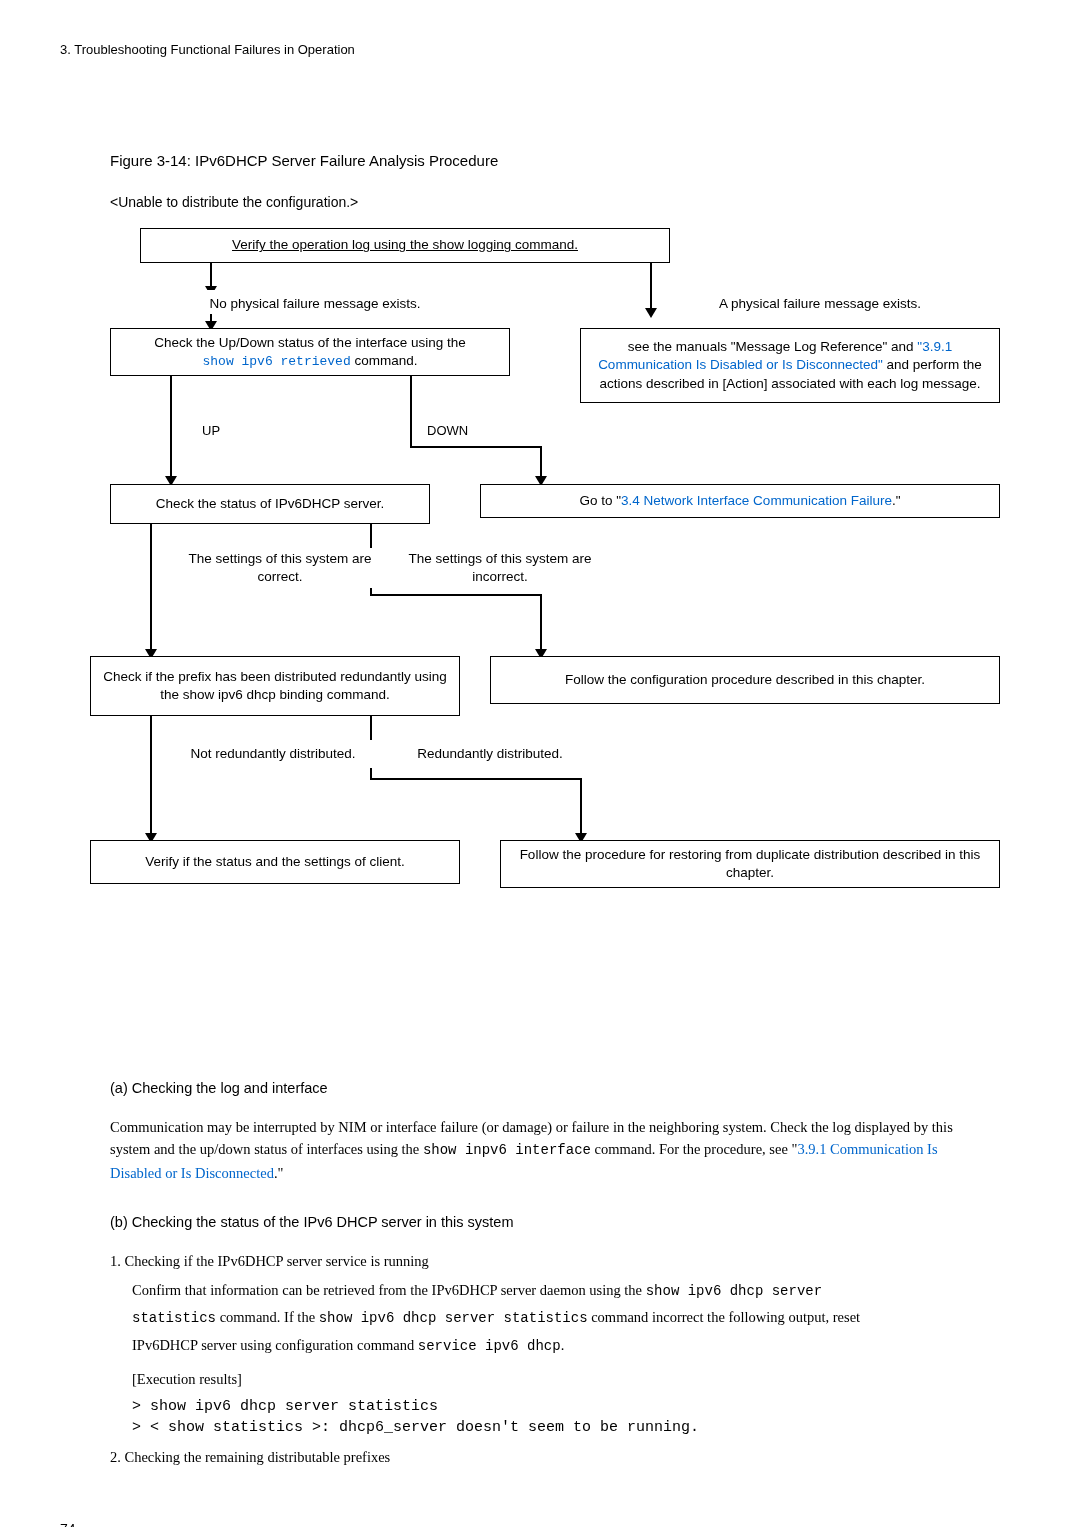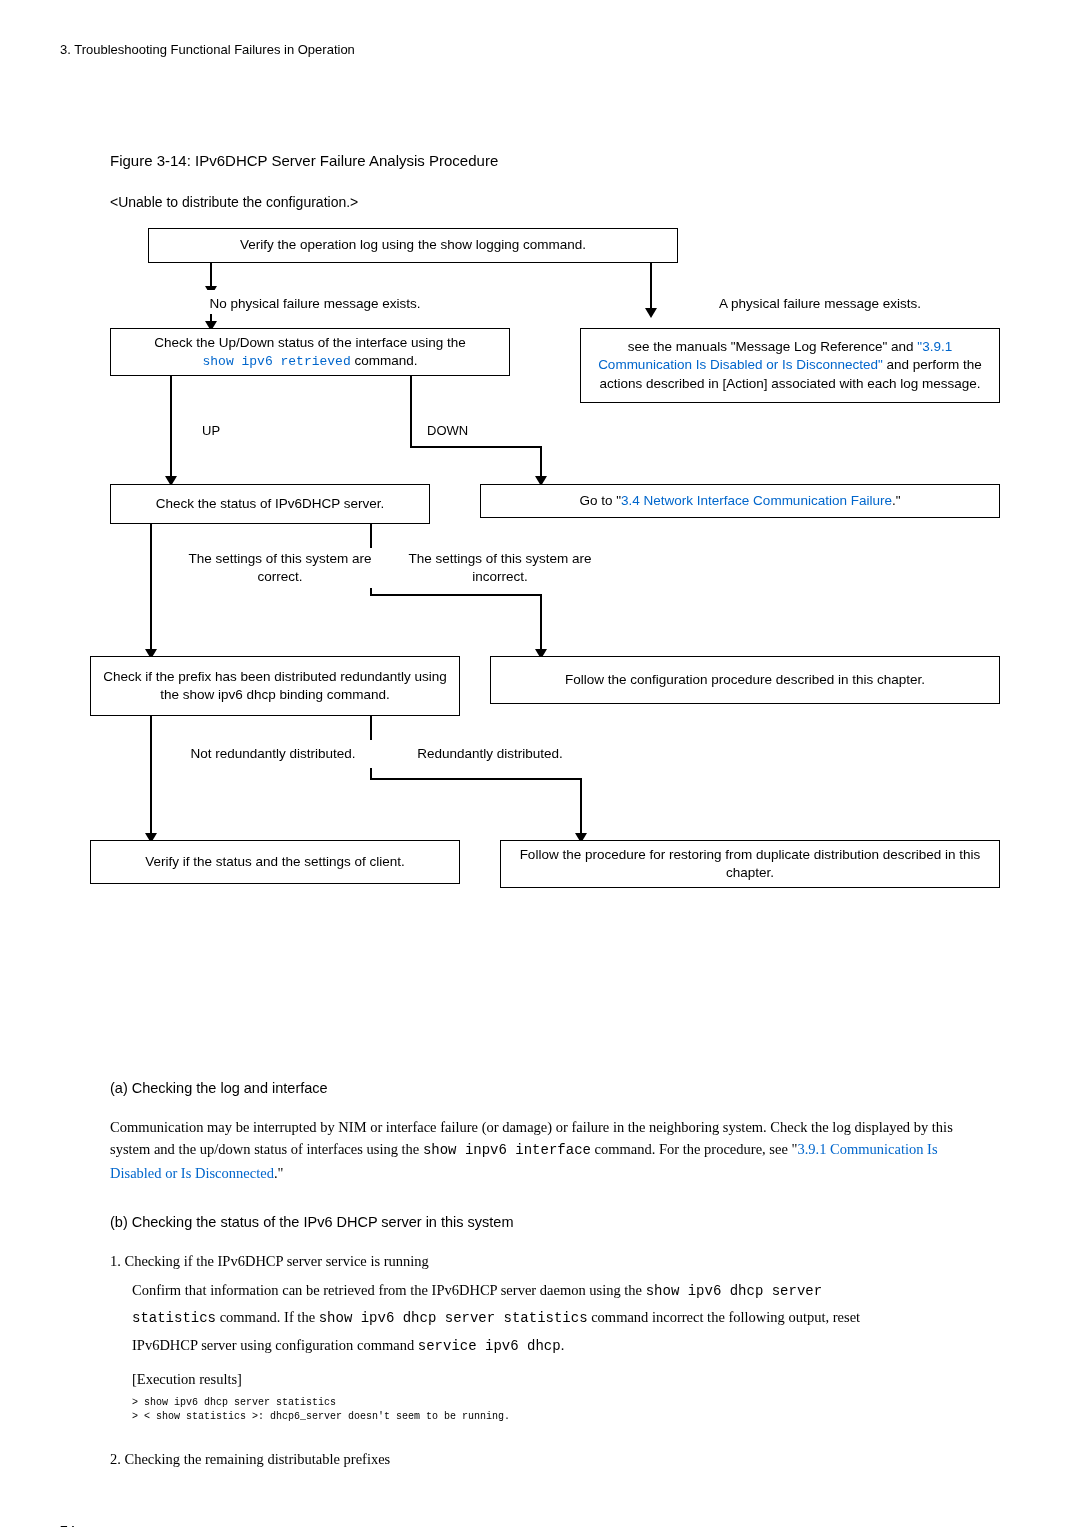--- a/index.html
+++ b/index.html
@@ -46,40 +46,40 @@
       border-top: 10px solid #000;
     }
     .label { position: absolute; font-size: 13px; background: #fff; padding: 0 2px; }
     .section-heading { font-size: 14.5px; margin: 28px 0 16px 50px; }
     .body-text { font-size: 14.5px; font-family: Georgia, 'Times New Roman', serif; margin: 0 50px 10px 50px; line-height: 1.55; }
     .code-inline { font-family: "Courier New", monospace; font-size: 14px; }
     .list-item { font-size: 14.5px; font-family: Georgia, 'Times New Roman', serif; margin: 8px 50px 6px 50px; line-height: 1.55; }
     .list-body { margin-left: 72px; margin-right: 50px; font-size: 14.5px; font-family: Georgia, 'Times New Roman', serif; line-height: 1.55; margin-bottom: 4px;}
     .code-block {
       font-family: "Courier New", monospace;
-      font-size: 10px;
+      font-size: 15px;
       margin-left: 72px;
       margin-top: 6px;
-      margin-bottom: 24px;
+      margin-bottom: 8px;
       line-height: 1.4;
       white-space: pre;
     }
     .page-num { font-size: 14px; margin-top: 50px; }
   </style>
 </head>
 <body>
 
 <div class="header-text">3.  Troubleshooting Functional Failures in Operation</div>
 
 <div class="figure-title">Figure 3-14: IPv6DHCP Server Failure Analysis Procedure</div>
 <div class="subtitle">&lt;Unable to distribute the configuration.&gt;</div>
 
 <div class="flowchart">
 
-  <div class="box" style="left:88px; top:0; width:530px; height:35px;">Verify the operation log using the show logging command.</div>
+  <div class="box" style="left:80px; top:0; width:530px; height:35px;text-decoration:underline;">Verify the operation log using the show logging command.</div>
 
   <div class="arrow-line" style="left:150px; top:35px; width:2px; height:28px;"></div>
   <div class="arrow-head-down" style="left:145px; top:58px;"></div>
 
   <div class="arrow-line" style="left:590px; top:35px; width:2px; height:50px;"></div>
   <div class="arrow-head-down" style="left:585px; top:80px;"></div>
 
   <div class="box" style="left:110px; top:62px; width:290px; height:28px; border:none;">No physical failure message exists.</div>
   <div class="box" style="left:620px; top:62px; width:280px; height:28px; border:none;">A physical failure message exists.</div>
 

